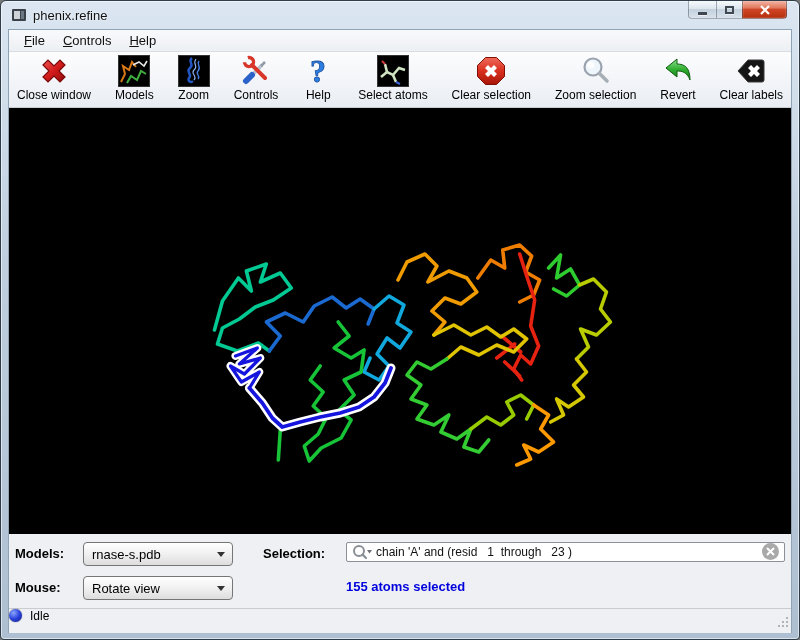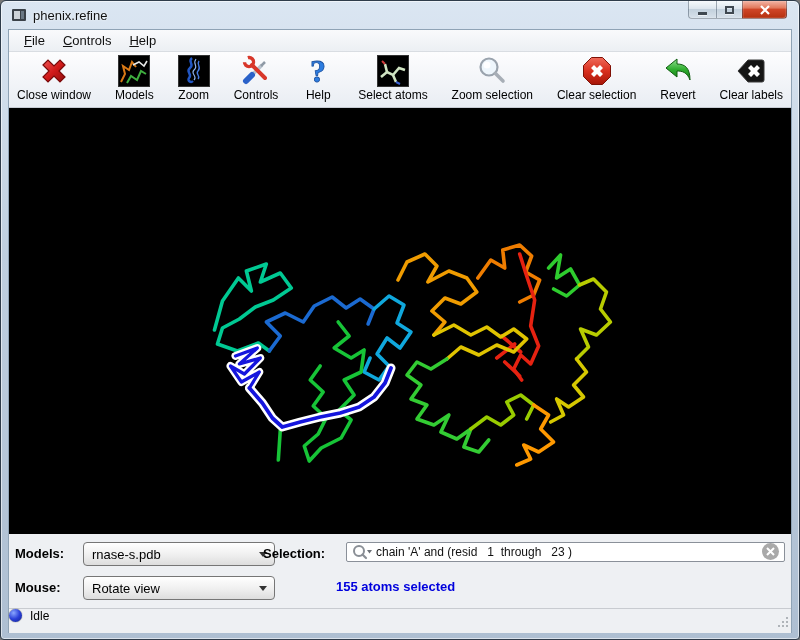--- a/index.html
+++ b/index.html
@@ -56,21 +56,21 @@
   .tlabel { font-size:12px; color:#000; white-space:nowrap; }
 
   
   .viewport { position:relative; height:426px; background:#000; }
   .viewport svg { position:absolute; inset:0; width:100%; height:100%; }
 
   
   .bottom-panel { position:relative; height:74px; background:#eef0f3; font-size:13px; }
   .plabel { position:absolute; font-weight:bold; color:#000; }
   .combo {
-    position:absolute; width:192px; height:24px;
+    position:absolute; width:150px; height:24px;
     border:1px solid #767676; border-radius:4px;
     background:linear-gradient(#ffffff, #efefef 55%, #dddddd);
     display:flex; align-items:center; padding:0 20px 0 8px; font-size:13px;
   }
   .combo-arrow {
     position:absolute; right:7px; top:9px; width:0; height:0;
     border-left:4px solid transparent; border-right:4px solid transparent; border-top:5px solid #333;
   }
   .searchbox {
     position:absolute; left:337px; right:6px; top:8px; height:20px;
@@ -79,21 +79,21 @@
   }
   .searchbox input {
     flex:1; border:none; outline:none; font-size:12px; font-family:"Liberation Sans",sans-serif;
     color:#111; background:transparent; height:100%;
   }
   .search-lead { display:flex; align-items:center; padding:0 4px 0 5px; }
   .clear-btn {
     width:17px; height:17px; border-radius:50%; background:#a9a9a9; margin-right:5px;
     display:flex; align-items:center; justify-content:center; flex:0 0 auto;
   }
-  .atoms-text { position:absolute; left:327px; top:45px; font-weight:bold; font-size:13px; }
+  .atoms-text { position:absolute; left:337px; top:45px; font-weight:bold; font-size:13px; }
 
   
   .statusbar {
     position:relative; height:25px; background:#eef0f3; border-top:1px solid #c8cbd0;
     display:flex; align-items:flex-start; padding-left:0; gap:8px; font-size:12px; color:#000;
   }
   .status-dot {
     width:13px; height:13px; border-radius:50%;
     background:radial-gradient(circle at 35% 30%, #8aa6ff, #2a3fd8 50%, #101f8a);
     box-shadow:0 0 1px #000;
@@ -211,43 +211,43 @@
             <line x1="8" y1="9" x2="5" y2="6" stroke="#d23b3b" stroke-width="2"></line>
             <line x1="19" y1="27" x2="23" y2="29" stroke="#3b62d2" stroke-width="2"></line>
           </svg>
         </span>
         <span class="tlabel">Select atoms</span>
       </div>
 
       <div class="tool">
         <span class="ticon">
           <svg viewBox="0 0 32 32" width="32" height="32">
-            <circle cx="13" cy="12" r="8.5" fill="#eef6fc" stroke="#9aa3ad" stroke-width="2.2"></circle>
-            <circle cx="11" cy="10" r="3.5" fill="#ffffff" opacity="0.9"></circle>
-            <line x1="19.5" y1="18.5" x2="27" y2="26" stroke="#a7aeb6" stroke-width="3.6" stroke-linecap="round"></line>
-          </svg>
-        </span>
-        <span class="tlabel">Zoom selection</span>
-      </div>
-
-      <div class="tool">
-        <span class="ticon">
-          <svg viewBox="0 0 32 32" width="32" height="32">
             <defs>
                 <linearGradient id="octg" x1="0" y1="0" x2="0" y2="1">
                   <stop offset="0" stop-color="#ef6a5a"></stop>
                   <stop offset="0.5" stop-color="#d92f1e"></stop>
                   <stop offset="1" stop-color="#a61507"></stop>
                 </linearGradient>
               </defs>
             <polygon points="10.5,2.5 21.5,2.5 29.5,10.5 29.5,21.5 21.5,29.5 10.5,29.5 2.5,21.5 2.5,10.5" fill="url(#octg)" stroke="#7e1005"></polygon>
             <path d="M10 13 L13 10 L16 13 L19 10 L22 13 L19 16 L22 19 L19 22 L16 19 L13 22 L10 19 L13 16 Z" fill="#fff"></path>
           </svg>
         </span>
         <span class="tlabel">Clear selection</span>
+      </div>
+
+      <div class="tool">
+        <span class="ticon">
+          <svg viewBox="0 0 32 32" width="32" height="32">
+            <circle cx="13" cy="12" r="8.5" fill="#eef6fc" stroke="#9aa3ad" stroke-width="2.2"></circle>
+            <circle cx="11" cy="10" r="3.5" fill="#ffffff" opacity="0.9"></circle>
+            <line x1="19.5" y1="18.5" x2="27" y2="26" stroke="#a7aeb6" stroke-width="3.6" stroke-linecap="round"></line>
+          </svg>
+        </span>
+        <span class="tlabel">Zoom selection</span>
       </div>
 
       <div class="tool">
         <span class="ticon">
           <svg viewBox="0 0 32 32" width="32" height="32">
             <defs>
                 <linearGradient id="grn" x1="0" y1="0" x2="0" y2="1">
                   <stop offset="0" stop-color="#8fe08f"></stop>
                   <stop offset="0.5" stop-color="#2fae2f"></stop>
                   <stop offset="1" stop-color="#157815"></stop>

